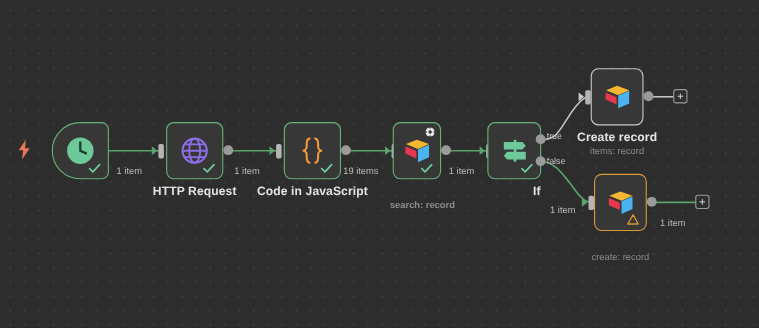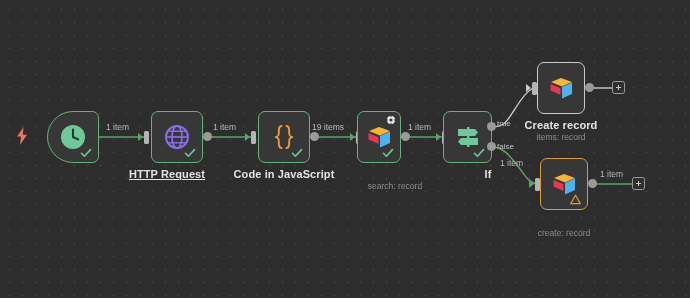--- a/index.html
+++ b/index.html
@@ -98,20 +98,21 @@
     width: 0; height: 0;
     border-left: 5px solid #5aa469;
     border-top: 4px solid transparent;
     border-bottom: 4px solid transparent;
   }
   .edge-label {
     position: absolute;
     color: #b9b9b9;
     font-size: 8.5px;
     white-space: nowrap;
+    margin-top: 28px;
   }
   .port-label {
     position: absolute;
     color: #c3c3c3;
     font-size: 8px;
     white-space: nowrap;
   }
   .plus-btn {
     position: absolute;
     width: 13px; height: 13px;
@@ -176,21 +177,21 @@
       <ellipse cx="14" cy="14" rx="5" ry="11" fill="none" stroke="#8b6ee8" stroke-width="1.7"></ellipse>
       <line x1="3" y1="14" x2="25" y2="14" stroke="#8b6ee8" stroke-width="1.7"></line>
       <line x1="5" y1="8.2" x2="23" y2="8.2" stroke="#8b6ee8" stroke-width="1.5"></line>
       <line x1="5" y1="19.8" x2="23" y2="19.8" stroke="#8b6ee8" stroke-width="1.5"></line>
     </svg>
     <svg class="check" viewBox="0 0 12 12">
       <path d="M1.5 6.3 L4.4 9.2 L10.5 2.6" stroke="#6ec99a" stroke-width="1.6" fill="none" stroke-linecap="round" stroke-linejoin="round"></path>
     </svg>
   </div>
   <div class="out-dot" style="left:203px; top:132px;"></div>
-  <div class="node-label" style="left:107px; top:168px; width:120px;text-decoration:underline;">HTTP Request</div>
+  <div class="node-label" style="left:117px; top:168px; width:120px;">HTTP Request</div>
 
   <div class="in-stub" style="left:251px; top:131px;"></div>
   <div class="in-arrow" style="left:245px; top:133px;"></div>
   <div class="node" style="left:258px; top:111px; width:52px; height:52px;">
     <svg class="node-icon" width="30" height="30" viewBox="0 0 30 30">
       <path d="M12.5 4 C9.5 4 9.8 9 9.8 11.5 C9.8 13.8 7.6 15 6.2 15 C7.6 15 9.8 16.2 9.8 18.5 C9.8 21 9.5 26 12.5 26" fill="none" stroke="#f0993f" stroke-width="1.9" stroke-linecap="round"></path>
       <path d="M17.5 4 C20.5 4 20.2 9 20.2 11.5 C20.2 13.8 22.4 15 23.8 15 C22.4 15 20.2 16.2 20.2 18.5 C20.2 21 20.5 26 17.5 26" fill="none" stroke="#f0993f" stroke-width="1.9" stroke-linecap="round"></path>
     </svg>
     <svg class="check" viewBox="0 0 12 12">
       <path d="M1.5 6.3 L4.4 9.2 L10.5 2.6" stroke="#6ec99a" stroke-width="1.6" fill="none" stroke-linecap="round" stroke-linejoin="round"></path>
@@ -215,21 +216,21 @@
         <rect x="5.2" y="9.8" width="1.6" height="2.2"></rect>
         <rect x="0" y="5.2" width="2.2" height="1.6"></rect>
         <rect x="9.8" y="5.2" width="2.2" height="1.6"></rect>
       </g>
     </svg>
     <svg class="check" viewBox="0 0 12 12">
       <path d="M1.5 6.3 L4.4 9.2 L10.5 2.6" stroke="#6ec99a" stroke-width="1.6" fill="none" stroke-linecap="round" stroke-linejoin="round"></path>
     </svg>
   </div>
   <div class="out-dot" style="left:401px; top:132px;"></div>
-  <div class="node-sub" style="left:335px; top:181px; width:120px;">search: record</div>
+  <div class="node-sub" style="left:324px; top:181px; width:120px;font-weight:bold;">search: record</div>
 
   <div class="in-stub" style="left:442px; top:131px;"></div>
   <div class="in-arrow" style="left:436px; top:133px;"></div>
   <div class="node" style="left:443px; top:111px; width:49px; height:52px;">
     <svg class="node-icon" width="30" height="28" viewBox="0 0 30 28">
       <rect x="14" y="4" width="2.4" height="20" fill="#6ec99a"></rect>
       <path d="M5 6 L22 6 L25 9.5 L22 13 L5 13 Z" fill="#6ec99a"></path>
       <path d="M25 15 L8 15 L5 18.5 L8 22 L25 22 Z" fill="#6ec99a"></path>
     </svg>
     <svg class="check" viewBox="0 0 12 12">

